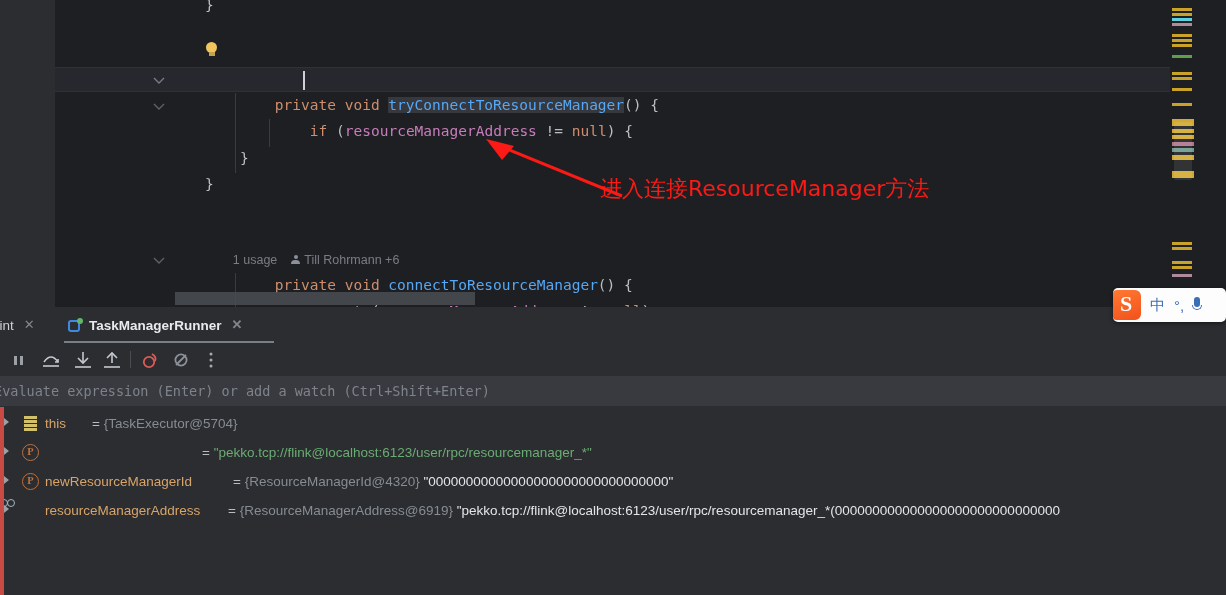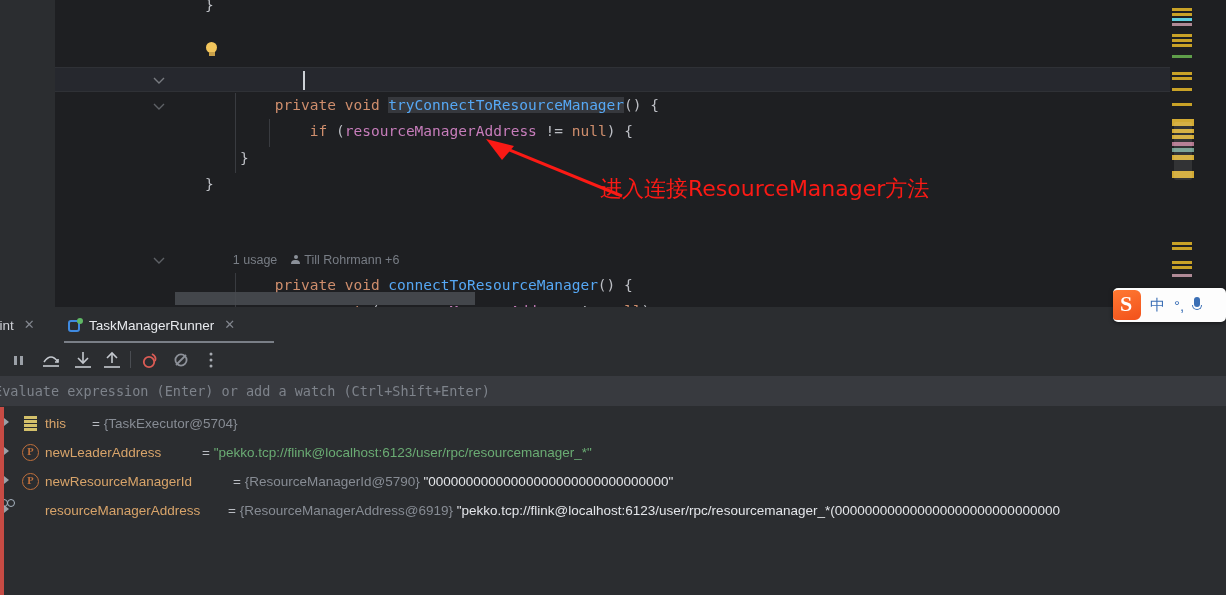--- a/index.html
+++ b/index.html
@@ -275,21 +275,21 @@
     </svg>
     <div class="anno-text" style="left:600px; top:174px;">进入连接ResourceManager方法</div>
   </div>
 
   <div id="debug">
 
     <div class="tabbar">
       <div class="dtab" style="left:-8px;">
         <span>oint</span><span class="x">✕</span>
       </div>
-      <div class="dtab active" style="left:68px;">
+      <div class="dtab active" style="left:68px;font-weight:bold;">
         <span class="runicon"><span class="sq"></span><span class="dot"></span></span><span>TaskManagerRunner</span><span class="x">✕</span>
       </div>
       <div class="dtab-underline" style="left:64px; width:210px;"></div>
     </div>
 
     <div class="dtoolbar">
 
       <svg class="tbtn" style="left:8px;" viewBox="0 0 22 22">
         <rect x="6" y="7" width="3" height="9" fill="#9ba0a7"></rect>
           <rect x="12" y="7" width="3" height="9" fill="#9ba0a7"></rect>
@@ -349,34 +349,33 @@
         <div style="position:absolute; left:92px;">
           <span class="veq"> = </span><span class="vobj">{TaskExecutor@5704}</span>
         </div>
       </div>
 
       <div class="vrow" style="top:31px;">
         <div class="twisty"></div>
         <div class="vicon">
             <div class="ic-p">P</div>
           </div>
-        <div class="vname">newLeaderAddress</div>
         <div style="position:absolute; left:202px;">
           <span class="veq"> = </span><span class="vstr">"pekko.tcp://flink@localhost:6123/user/rpc/resourcemanager_*"</span>
         </div>
       </div>
 
       <div class="vrow" style="top:60px;">
         <div class="twisty"></div>
         <div class="vicon">
             <div class="ic-p">P</div>
           </div>
         <div class="vname">newResourceManagerId</div>
         <div style="position:absolute; left:233px;">
-          <span class="veq"> = </span><span class="vobj">{ResourceManagerId@5790}</span><span class="vwhite"> </span><span class="vwhite">"00000000000000000000000000000000"</span>
+          <span class="veq"> = </span><span class="vobj">{ResourceManagerId@4320}</span><span class="vwhite"> </span><span class="vwhite">"00000000000000000000000000000000"</span>
         </div>
       </div>
 
       <div class="vrow" style="top:89px;">
         <div class="twisty"></div>
         <div class="vicon ic-oo">
           <i style="left:0;"></i>
             <i style="left:7px;"></i>
         </div>
         <div class="vname">resourceManagerAddress</div>

